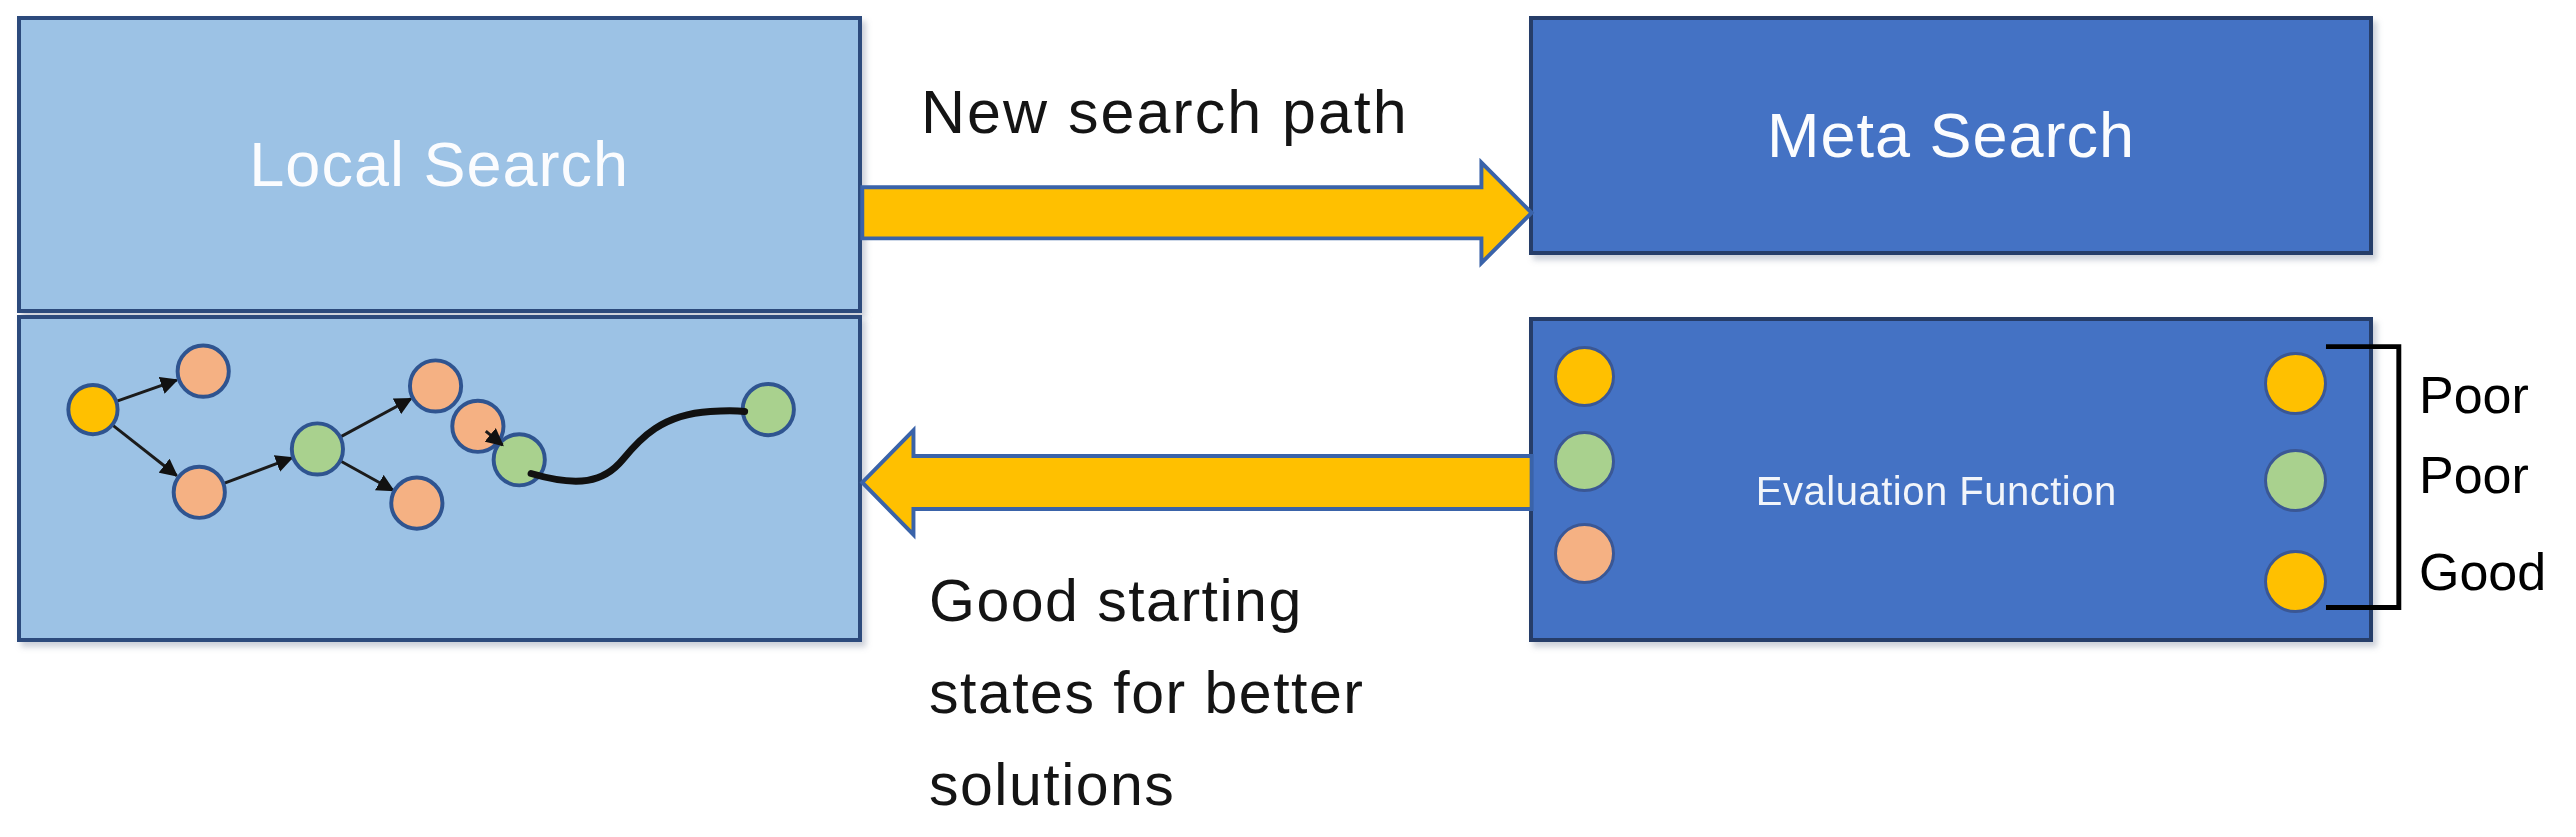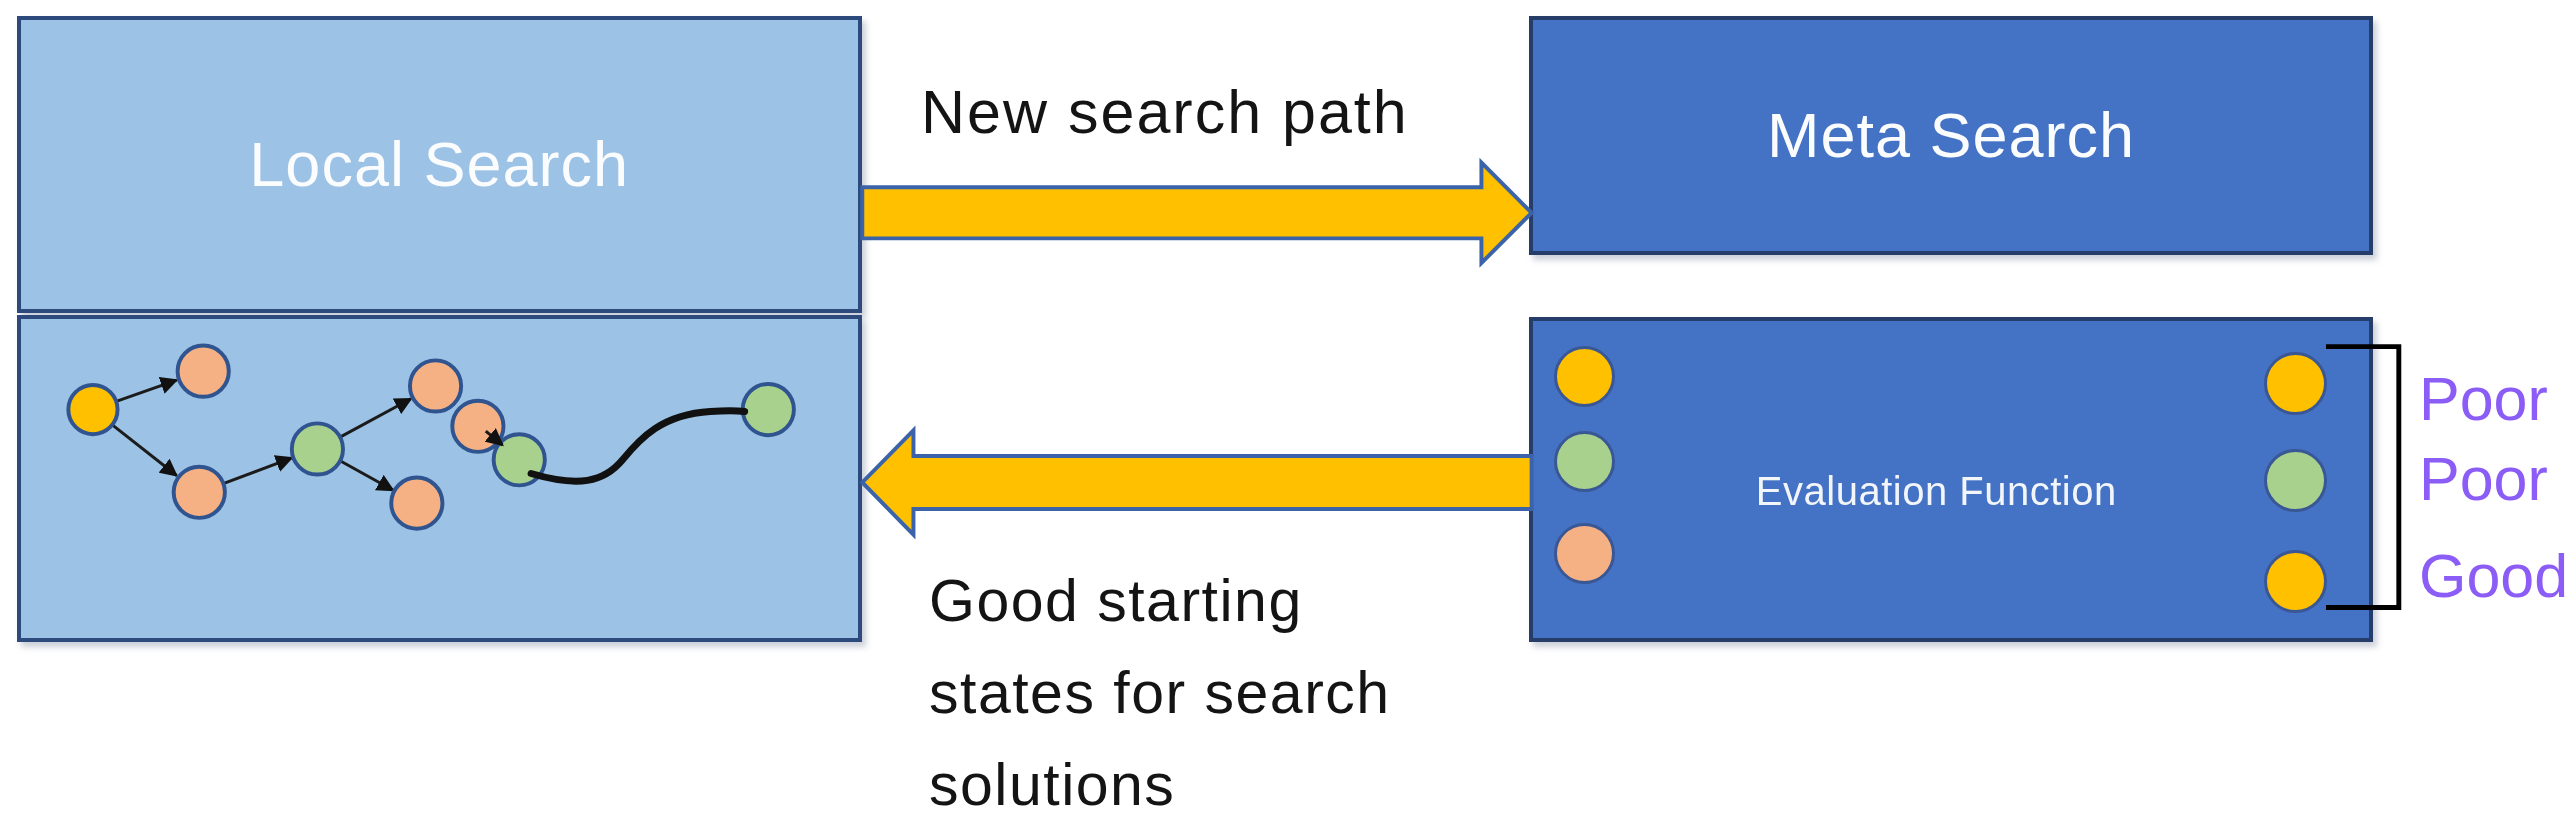--- a/index.html
+++ b/index.html
@@ -25,21 +25,21 @@
   #graph-svg .edge{stroke:#1b1b1b;stroke-width:3;}
   #graph-svg .node{stroke:#2f5490;stroke-width:4;}
   #graph-svg .curve{stroke:#111;stroke-width:7;fill:none;stroke-linecap:round;}
   .overlay{position:absolute;left:0;top:0;pointer-events:none;}
   .flow-arrow{fill:#ffc000;stroke:#3a63a9;stroke-width:4;}
   .bracket{fill:none;stroke:#000;stroke-width:5;}
   .flow-label{position:absolute;color:#141414;white-space:nowrap;}
   #label-top{left:921px;top:77px;font-size:61px;letter-spacing:2px;}
   #label-bottom{left:929px;top:555px;font-size:59px;letter-spacing:1.5px;line-height:92px;}
   #label-bottom span{display:block;}
-  .quality-label{position:absolute;left:2419px;color:#8b5cf6;font-size:61px;line-height:1;white-space:nowrap;}
+  .quality-label{position:absolute;left:2419px;color:#000000;font-size:52px;line-height:1;white-space:nowrap;}
   #q0{top:369px;} #q1{top:449px;} #q2{top:546px;}
 </style>
 </head>
 <body>
 
 <div class="canvas">
 
   <div class="box light" id="box-local">
     <span class="box-title">Local Search</span>
   </div>
@@ -86,21 +86,21 @@
 
   <svg class="overlay" width="2576" height="838" viewBox="0 0 2617 851">
     <polygon class="flow-arrow" points="876,190 1505,190 1505,165 1556,216 1505,267 1505,242 876,242"></polygon>
     <polygon class="flow-arrow" points="1556,463 928,463 928,437 876,490 928,543 928,517 1556,517"></polygon>
     <path class="bracket" d="M 2363 352 H 2437 V 617 H 2363"></path>
   </svg>
 
   <div class="flow-label" id="label-top">New search path</div>
   <div class="flow-label" id="label-bottom">
     <span>Good starting</span>
-    <span>states for search</span>
+    <span>states for better</span>
     <span>solutions</span>
   </div>
 
   <div class="quality-label" id="q0">Poor</div>
   <div class="quality-label" id="q1">Poor</div>
   <div class="quality-label" id="q2">Good</div>
 
 </div>
 
 

